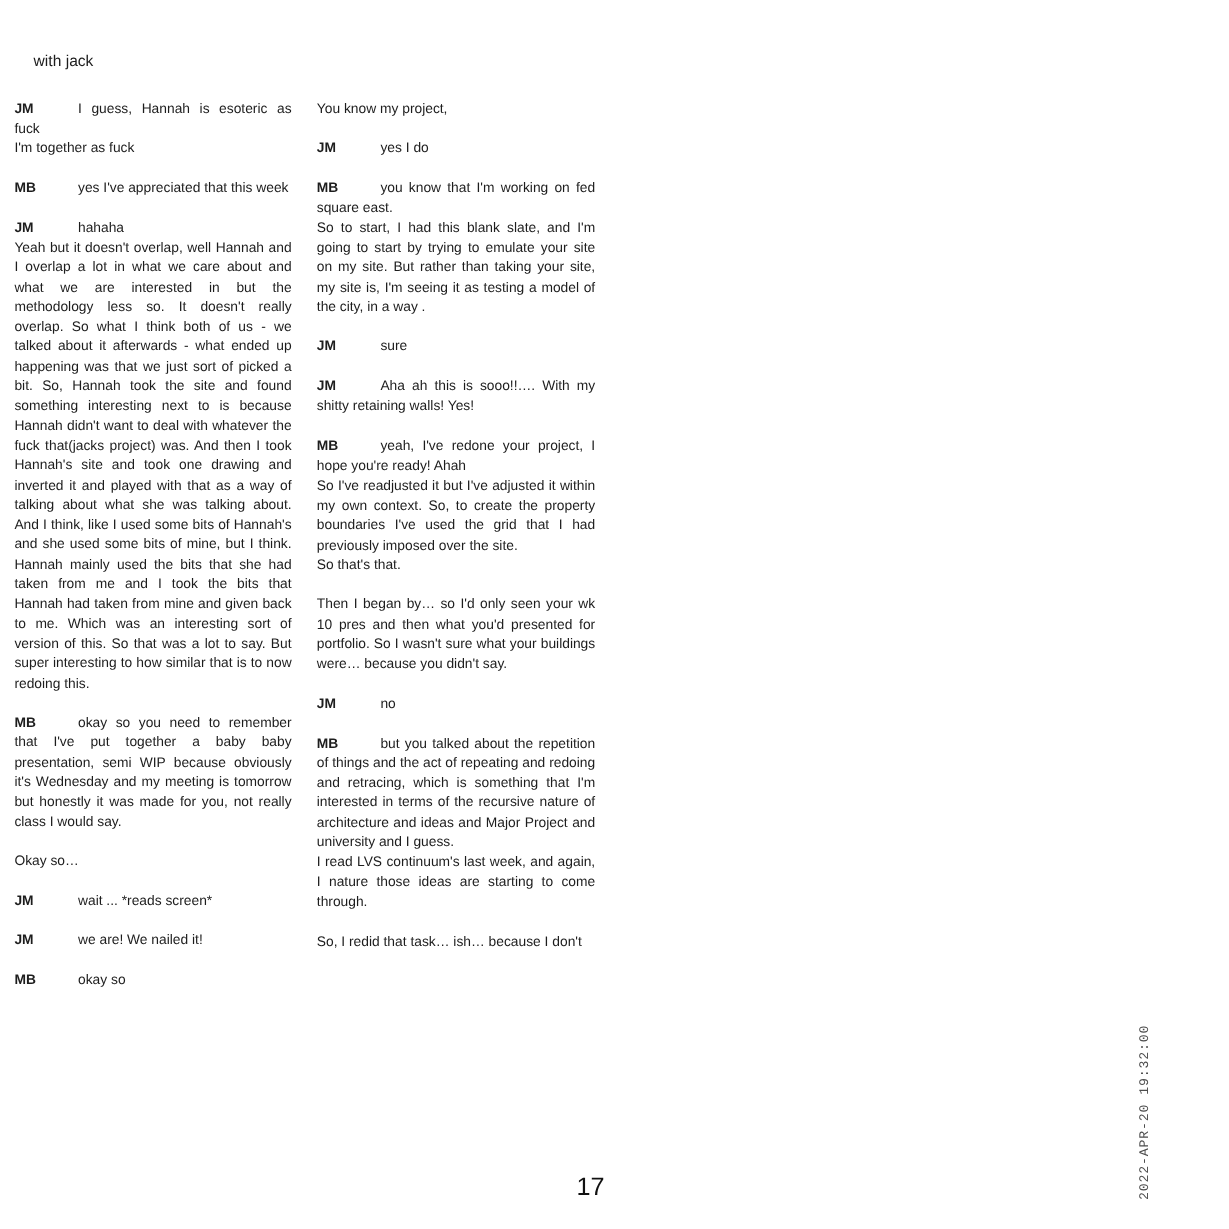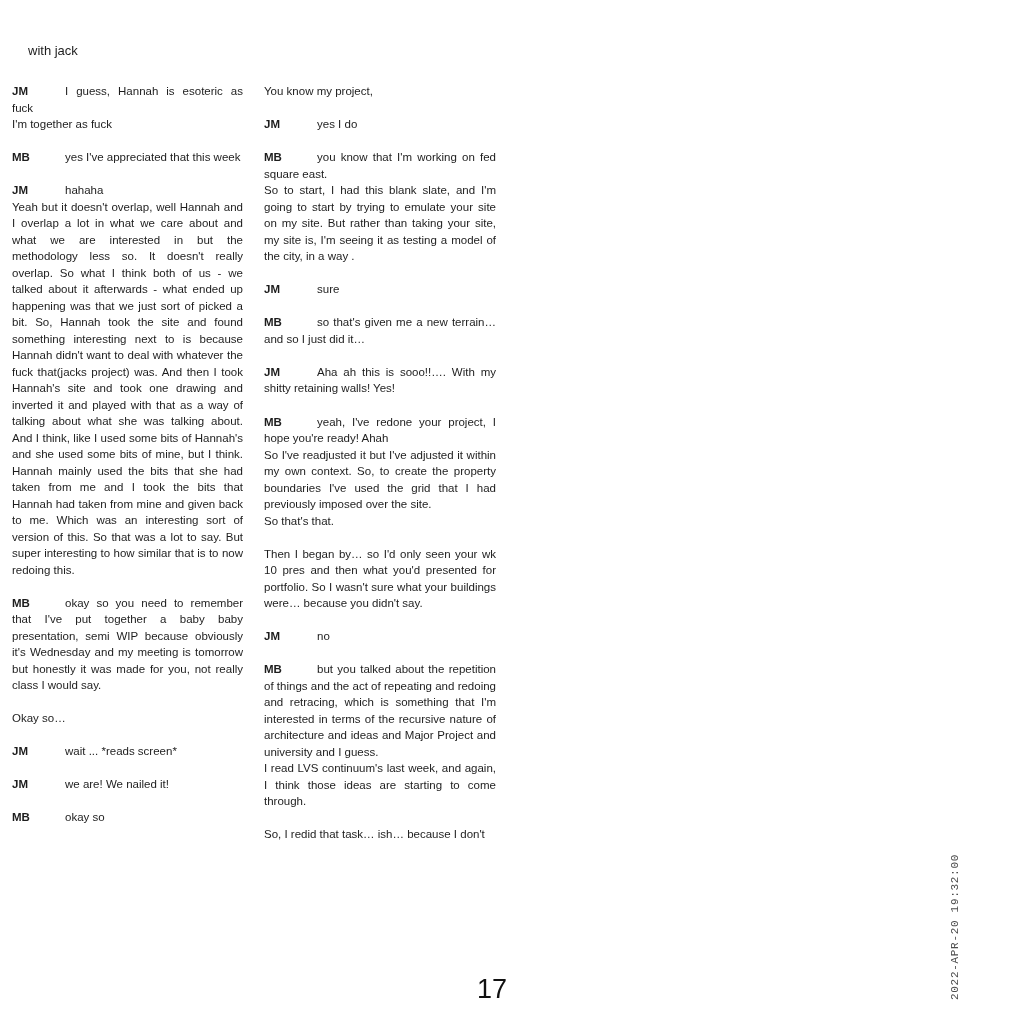--- a/index.html
+++ b/index.html
@@ -43,21 +43,21 @@
     display: inline-block;
     width: 53px;
     font-weight: bold;
   }
   .page-number {
     position: absolute;
     left: 466px;
     top: 977px;
     width: 52px;
     text-align: center;
-    font-size: 27px;
+    font-size: 21px;
     line-height: 25px;
     color: #111111;
   }
   .timestamp {
     position: absolute;
     left: 948px;
     top: 1000px;
     transform: rotate(-90deg);
     transform-origin: 0 0;
     font-family: "Liberation Mono", monospace;
@@ -108,36 +108,33 @@
       <p class="para"><span class="speaker">JM</span>yes I do</p>
     </div>
     <div class="block">
       <p class="para"><span class="speaker">MB</span>you know that I'm working on fed square east.</p>
       <p class="para">So to start, I had this blank slate, and I'm going to start by trying to emulate your site on my site. But rather than taking your site, my site is, I'm seeing it as testing a model of the city, in a way .</p>
     </div>
     <div class="block">
       <p class="para"><span class="speaker">JM</span>sure</p>
     </div>
     <div class="block">
-      <p class="para"><span class="speaker">MB</span>so that's given me a new terrain… and so I just did it…</p>
-    </div>
-    <div class="block">
       <p class="para"><span class="speaker">JM</span>Aha ah this is sooo!!…. With my shitty retaining walls! Yes!</p>
     </div>
     <div class="block extra-gap">
       <p class="para"><span class="speaker">MB</span>yeah, I've redone your project, I hope you're ready! Ahah</p>
       <p class="para">So I've readjusted it but I've adjusted it within my own context. So, to create the property boundaries I've used the grid that I had previously imposed over the site.</p>
       <p class="para">So that's that.</p>
       <p class="para para-gap">Then I began by… so I'd only seen your wk 10 pres and then what you'd presented for portfolio. So I wasn't sure what your buildings were… because you didn't say.</p>
     </div>
     <div class="block">
       <p class="para"><span class="speaker">JM</span>no</p>
     </div>
     <div class="block">
       <p class="para"><span class="speaker">MB</span>but you talked about the repetition of things and the act of repeating and redoing and retracing, which is something that I'm interested in terms of the recursive nature of architecture and ideas and Major Project and university and I guess.</p>
-      <p class="para">I read LVS continuum's last week, and again, I think those ideas are starting to come through.</p>
+      <p class="para">I read LVS continuum's last week, and again, I nature those ideas are starting to come through.</p>
       <p class="para para-gap">So, I redid that task… ish… because I don't</p>
     </div>
   </div>
 
 <div class="page-number">17</div>
 
 <div class="timestamp">2022-APR-20 19:32:00</div>
 
 </body></html>

